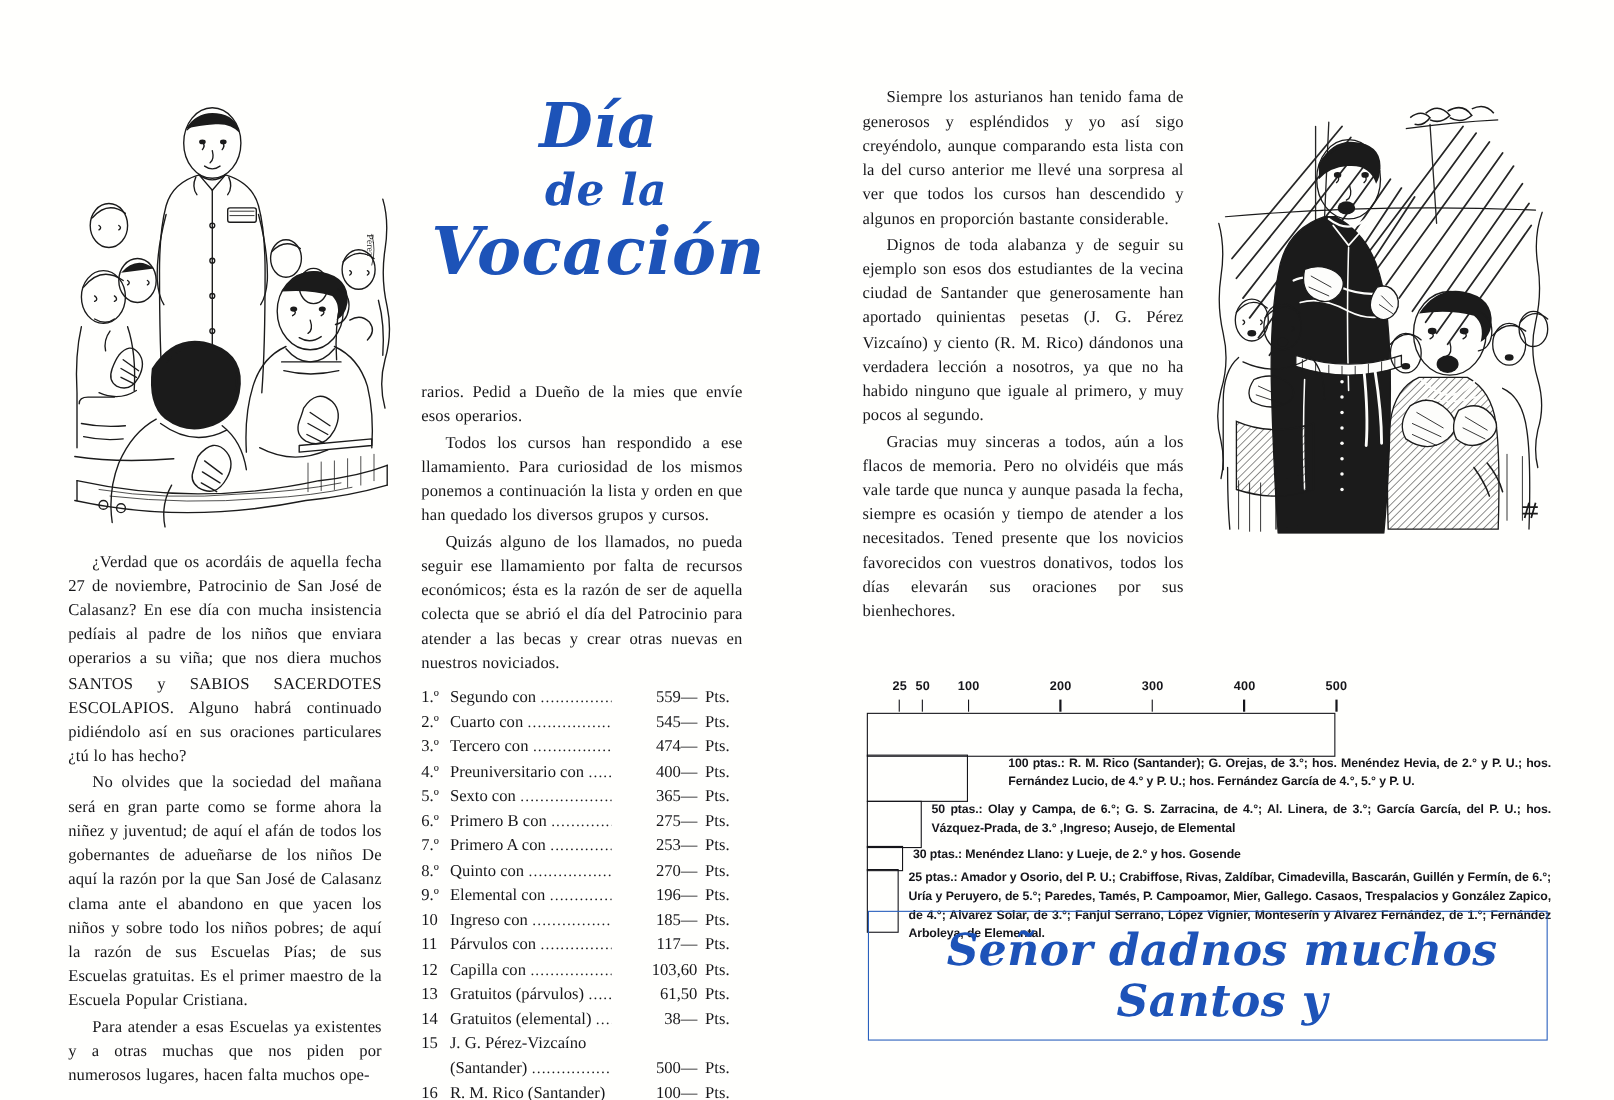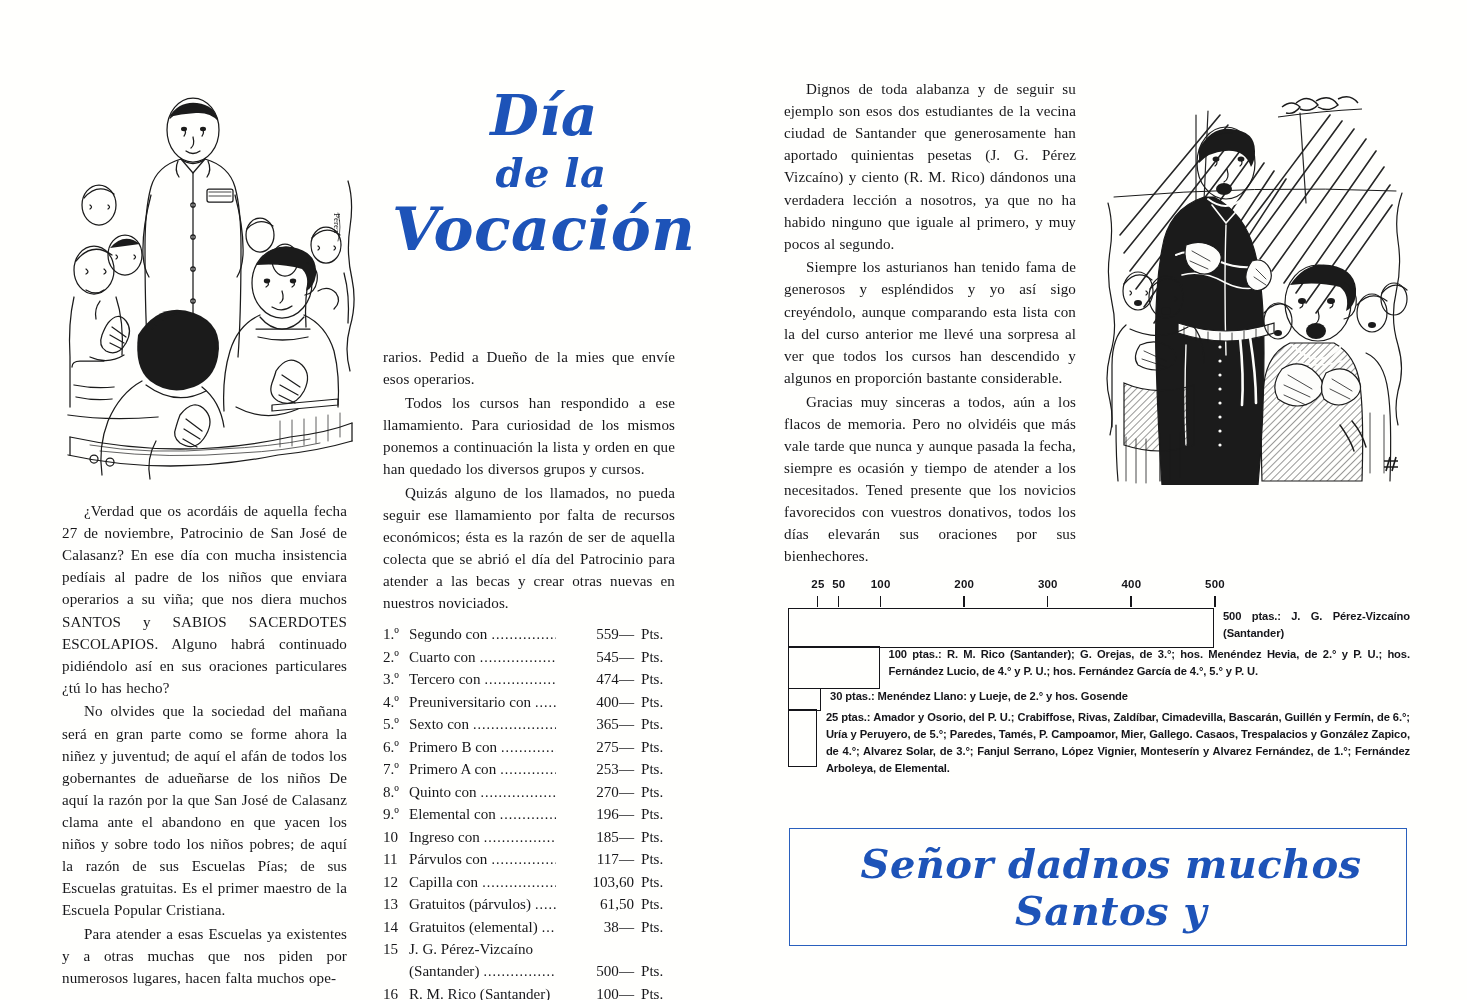--- a/index.html
+++ b/index.html
@@ -50,21 +50,21 @@
   .drow{display:flex;align-items:baseline;white-space:nowrap;}
   .dnum{width:26px;flex:0 0 26px;}
   .dname{flex:0 0 auto;}
   .ddots{flex:1 1 auto;overflow:hidden;white-space:nowrap;color:#17171a;
          letter-spacing:1px;margin:0 4px;font-size:14px;}
   .damt{flex:0 0 74px;text-align:right;}
   .dunit{flex:0 0 34px;text-align:left;padding-left:7px;}
   .drow.cont .dnum{visibility:hidden;}
 
   
-  .chart{position:absolute;}
+  .chart{position:absolute;margin-top:40px;}
   .axis{position:relative;height:30px;}
   .axis .tk{position:absolute;top:18px;width:1.6px;height:11px;background:#15151a;}
   .axis .tl{position:absolute;top:0;transform:translateX(-50%);
             font-family:"Liberation Sans", sans-serif;font-weight:700;
             font-size:11.5px;color:#15151a;letter-spacing:0.2px;}
   .bars{position:relative;}
   .brow{position:relative;display:flex;align-items:stretch;}
   .bar{border:1.7px solid #15151a;background:transparent;box-sizing:border-box;}
   .blabel{
     font-family:"Liberation Sans", sans-serif;
@@ -340,24 +340,24 @@
         <span class="dnum">16</span>
         <span class="dname">R. M. Rico (Santander)</span>
         <span class="ddots"></span>
         <span class="damt">100—</span>
         <span class="dunit">Pts.</span>
       </div>
     </div>
 
   <div class="col" style="left:784px;top:78px;width:292px;">
     <p>
+      <span>Siempre los asturianos han tenido fama de generosos y espléndidos y yo así sigo creyéndolo, aunque comparando esta lista con la del curso anterior me llevé una sorpresa al ver que todos los cursos han descendido y algunos en proporción bastante considerable.</span>
+    </p>
+    <p>
       <span>Dignos de toda alabanza y de seguir su ejemplo son esos dos estudiantes de la vecina ciudad de Santander  que generosamente han aportado quinientas pesetas (J. G. Pérez Vizcaíno) y ciento (R. M. Rico) dándonos una verdadera lección a nosotros, ya que no ha habido ninguno que iguale al primero, y muy pocos al segundo.</span>
-    </p>
-    <p>
-      <span>Siempre los asturianos han tenido fama de generosos y espléndidos y yo así sigo creyéndolo, aunque comparando esta lista con la del curso anterior me llevé una sorpresa al ver que todos los cursos han descendido y algunos en proporción bastante considerable.</span>
     </p>
     <p>
       <span>Gracias muy sinceras a todos, aún a los flacos de memoria. Pero no olvidéis que más vale tarde que nunca y aunque pasada la fecha, siempre es ocasión y tiempo de atender a los necesitados. Tened presente que los novicios favorecidos con vuestros donativos, todos los días elevarán sus oraciones por sus bienhechores.</span>
     </p>
   </div>
 
   <div class="illus" style="left:1100px;top:85px;width:310px;height:400px;">
     <svg width="310" height="400" viewBox="0 0 310 400" aria-hidden="true">
       <defs>
         <pattern id="hatch" width="4" height="4" patternUnits="userSpaceOnUse" patternTransform="rotate(35)">
@@ -505,25 +505,28 @@
         <div class="tk" style="left: 258.8px;"></div>
         <div class="tl" style="left: 259.8px;">300</div>
         <div class="tk" style="left: 342.4px;"></div>
         <div class="tl" style="left: 343.4px;">400</div>
         <div class="tk" style="left: 426px;"></div>
         <div class="tl" style="left: 427px;">500</div>
       </div>
     <div class="bars" id="chart-bars">
         <div class="brow" style="min-height: 40px; margin-top: 0px;">
           <div class="bar" style="width: 426px; height: 40px; flex: 0 0 426px;"></div>
-          <div class="blabel">500 ptas.: J. G. Pérez-Vizcaíno (Santander)</div>
+        </div>
+        <div class="brow" style="min-height: 43px; margin-top: -1.7px; gap: 28px;">
+          <div class="bar" style="width: 91.6px; height: 43px; flex: 0 0 91.6px;"></div>
+          <div class="blabel">100 ptas.: R. M. Rico (Santander); G. Orejas, de 3.°; hos. Menéndez Hevia, de 2.° y P. U.; hos. Fernández Lucio, de 4.° y P. U.; hos. Fernández García de 4.°, 5.° y P. U.</div>
         </div>
         <div class="brow" style="min-height: 43px; margin-top: -1.7px;">
-          <div class="bar" style="width: 91.6px; height: 43px; flex: 0 0 91.6px;"></div>
-          <div class="blabel">100 ptas.: R. M. Rico (Santander); G. Orejas, de 3.°; hos. Menéndez Hevia, de 2.° y P. U.; hos. Fernández Lucio, de 4.° y P. U.; hos. Fernández García de 4.°, 5.° y P. U.</div>
+          <div class="bar" style="width: 49.8px; height: 43px; flex: 0 0 49.8px;"></div>
+          <div class="blabel">50 ptas.: Olay y Campa, de 6.°; G. S. Zarracina, de 4.°; Al. Linera, de 3.°; García García, del P. U.; hos. Vázquez-Prada, de 3.° ,Ingreso; Ausejo, de Elemental</div>
         </div>
         <div class="brow" style="min-height: 23px; margin-top: -1.7px;">
           <div class="bar" style="width: 33.08px; height: 23px; flex: 0 0 33.08px;"></div>
           <div class="blabel">30 ptas.: Menéndez Llano: y Lueje, de 2.° y hos. Gosende</div>
         </div>
         <div class="brow" style="min-height: 58px; margin-top: -1.7px;">
           <div class="bar" style="width: 28.9px; height: 58px; flex: 0 0 28.9px;"></div>
           <div class="blabel">25 ptas.: Amador y Osorio, del P. U.; Crabiffose, Rivas, Zaldíbar, Cimadevilla, Bascarán, Guillén y Fermín, de 6.°; Uría y Peruyero, de 5.°; Paredes, Tamés, P. Campoamor, Mier, Gallego. Casaos, Trespalacios y González Zapico, de 4.°; Alvarez Solar, de 3.°; Fanjul Serrano, López Vignier, Monteserín y Alvarez Fernández, de 1.°; Fernández Arboleya, de Elemental.</div>
         </div>
       </div>

